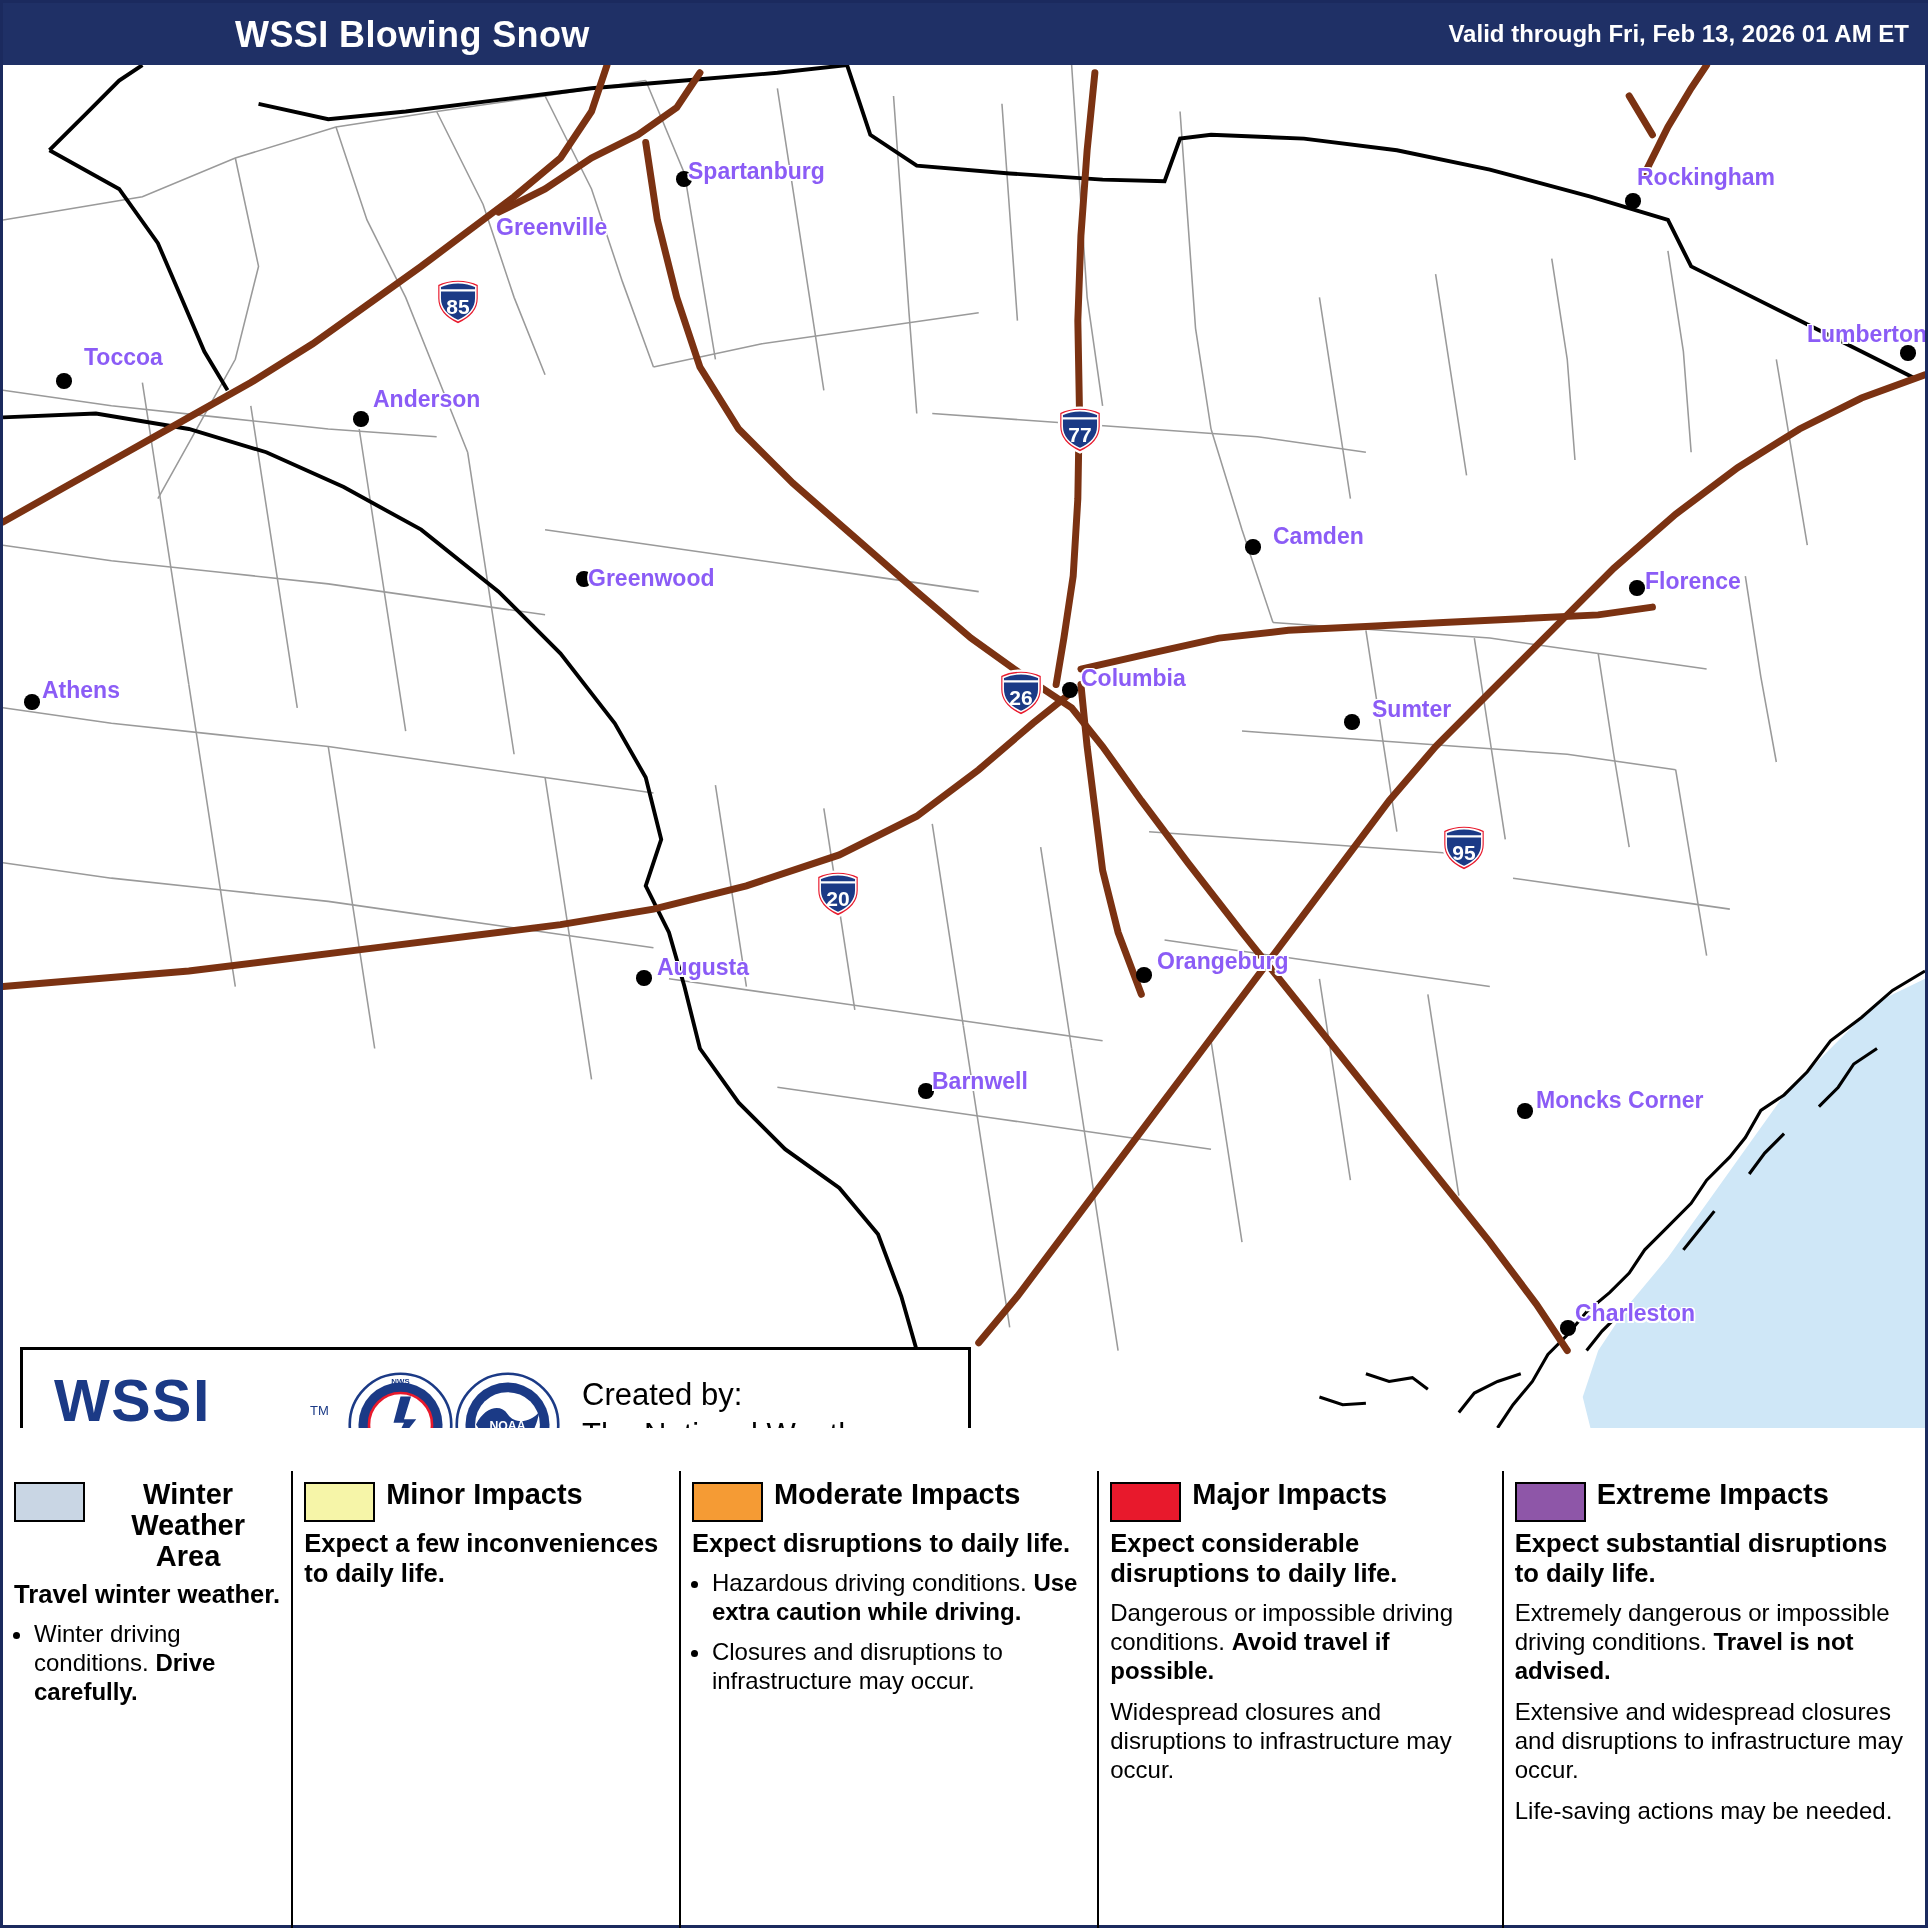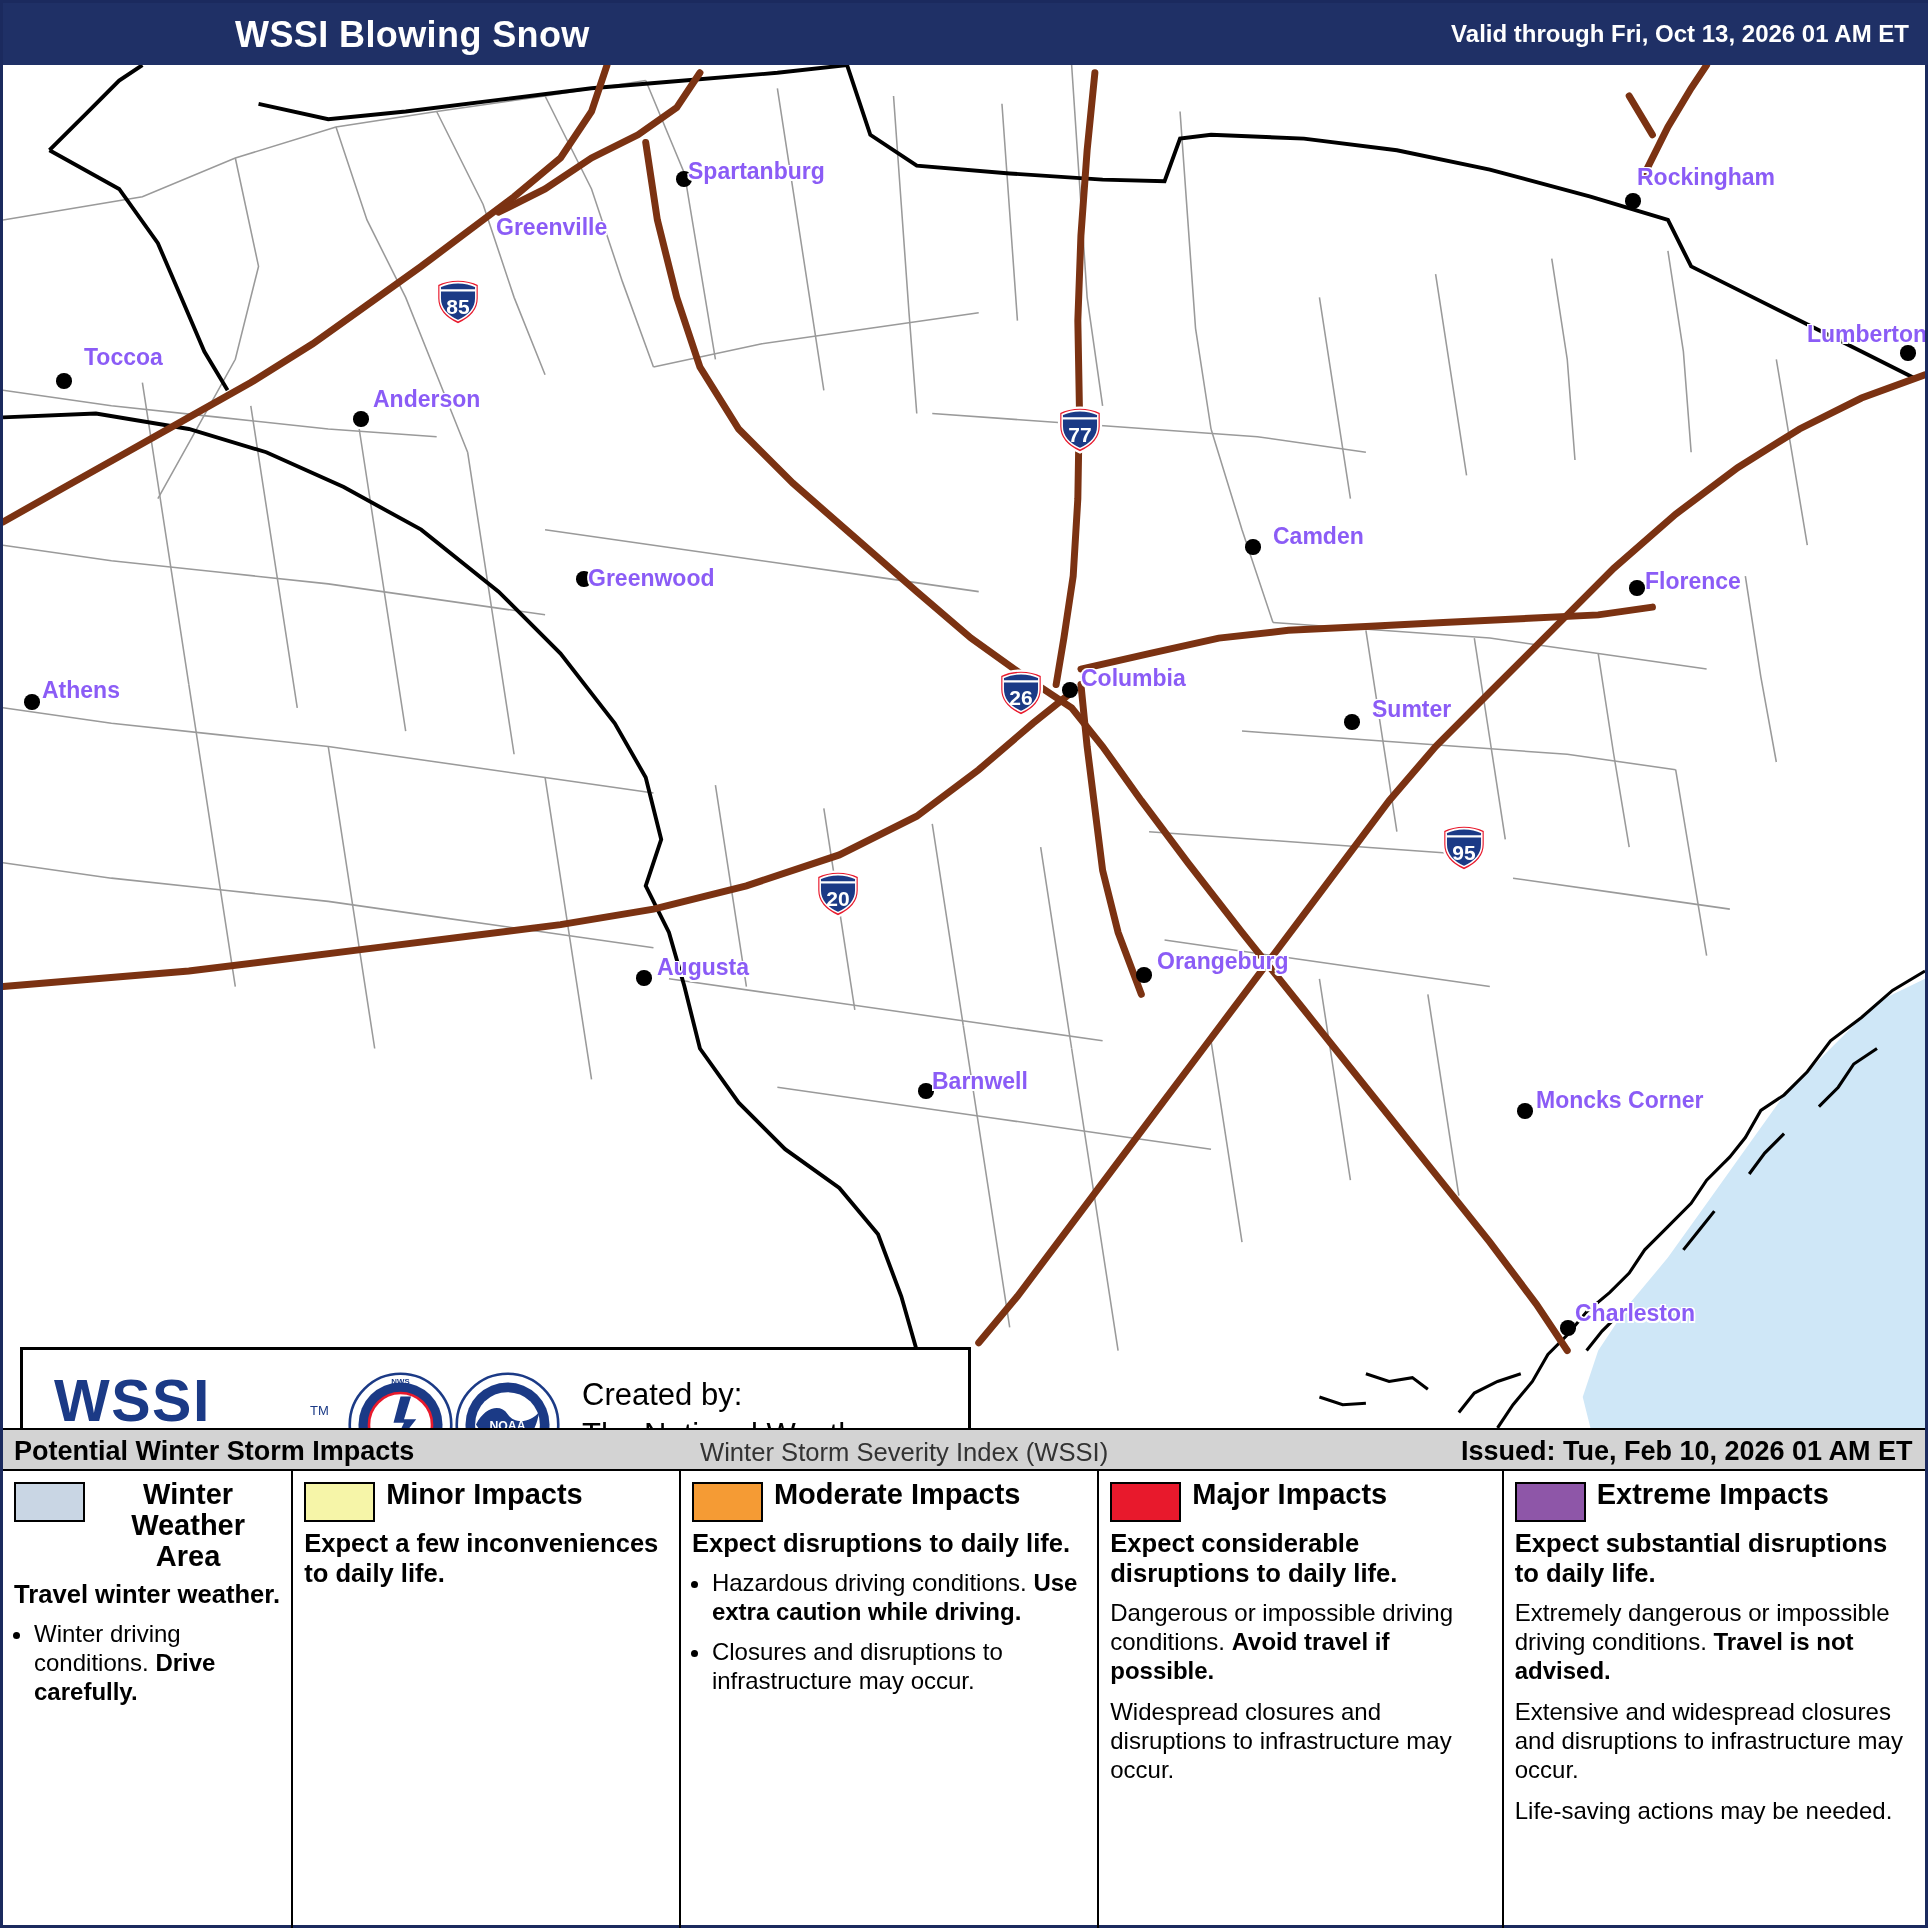--- a/index.html
+++ b/index.html
@@ -237,21 +237,21 @@
 
   .center-h { text-align: center; }
 </style>
 </head>
 <body>
 
 <div id="app">
 
   <div class="header">
     <div class="header-title">WSSI Blowing Snow</div>
-    <div class="header-valid">Valid through Fri, Oct 13, 2026 01 AM ET</div>
+    <div class="header-valid">Valid through Fri, Feb 13, 2026 01 AM ET</div>
   </div>
 
   <div class="map-wrap">
     <svg class="map-svg" width="1922" height="1363" viewBox="0 0 2482 1760">
 
       <path d="M2482 1180 L2420 1210 L2360 1270 L2300 1330 L2250 1400 L2200 1470 L2150 1540 L2100 1600 L2060 1660 L2040 1720 L2050 1760 L2482 1760 Z" fill="#cfe7f7" stroke="none"></path>
 
       <g stroke="#9a9a9a" stroke-width="2" fill="none">
         <path d="M0 200 L180 170 L300 120 L430 80 L560 60 L700 40 L830 20"></path>
         <path d="M300 120 L330 260 L300 380 L250 470 L200 560"></path>
@@ -472,25 +472,20 @@
       </svg>
 
       <div class="created-by">
         <div>Created by:</div>
         <div>The National Weather Service</div>
 
       </div>
     </div>
   </div>
 
-  <div class="legend-bar">
-    <div class="lb-left">Potential Winter Storm Impacts</div>
-    <div class="lb-center">Winter Storm Severity Index (WSSI)</div>
-    <div class="lb-right">Issued: Tue, Feb 10, 2026 01 AM ET</div>
-  </div>
 
   <div class="legend-cols">
 
     <div class="lcol lcol-w0">
       <div class="lhead">
         <div class="swatch" style="background:#c9d6e4"></div>
         <div class="lhead-title center-h">Winter Weather Area</div>
       </div>
       <div class="lsub">Travel winter weather.</div>
       <div class="lbody">

